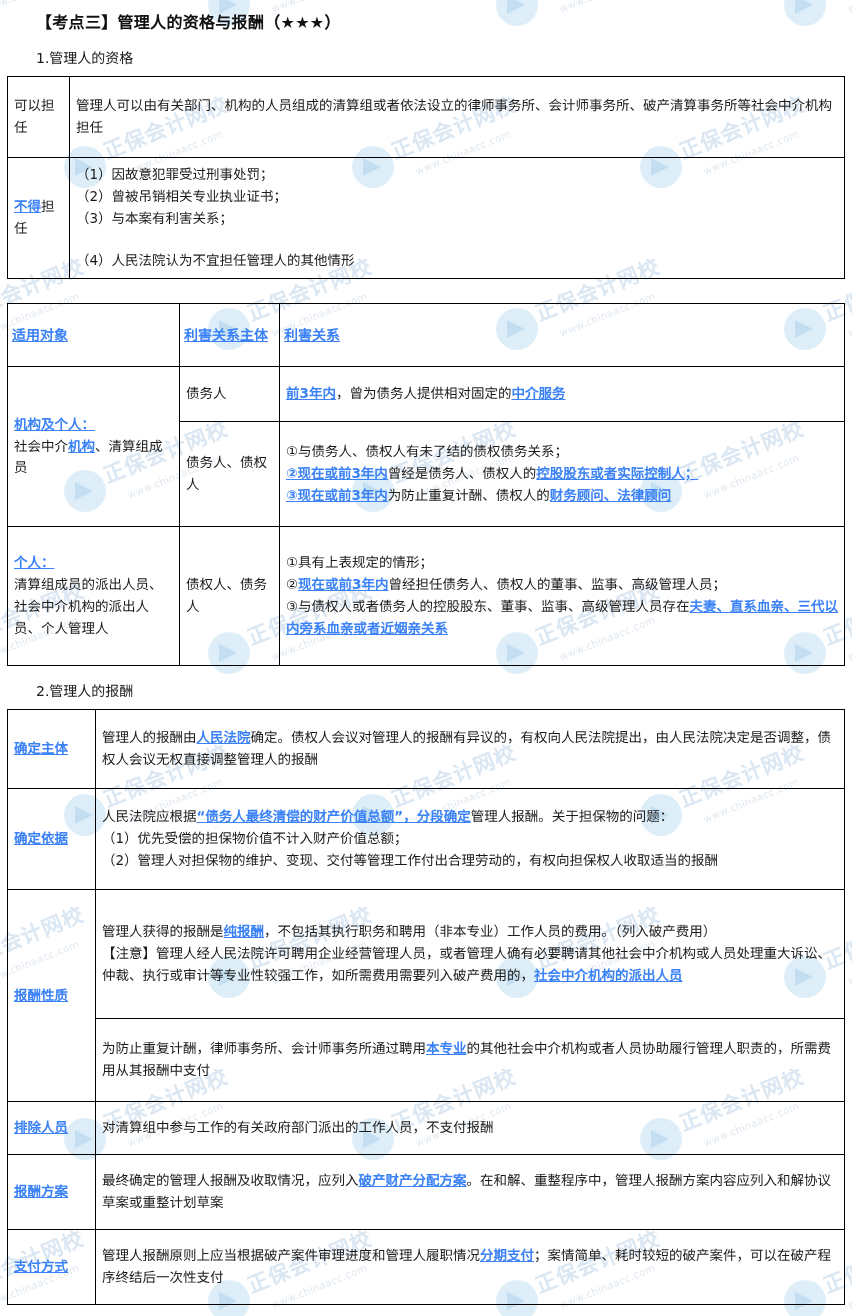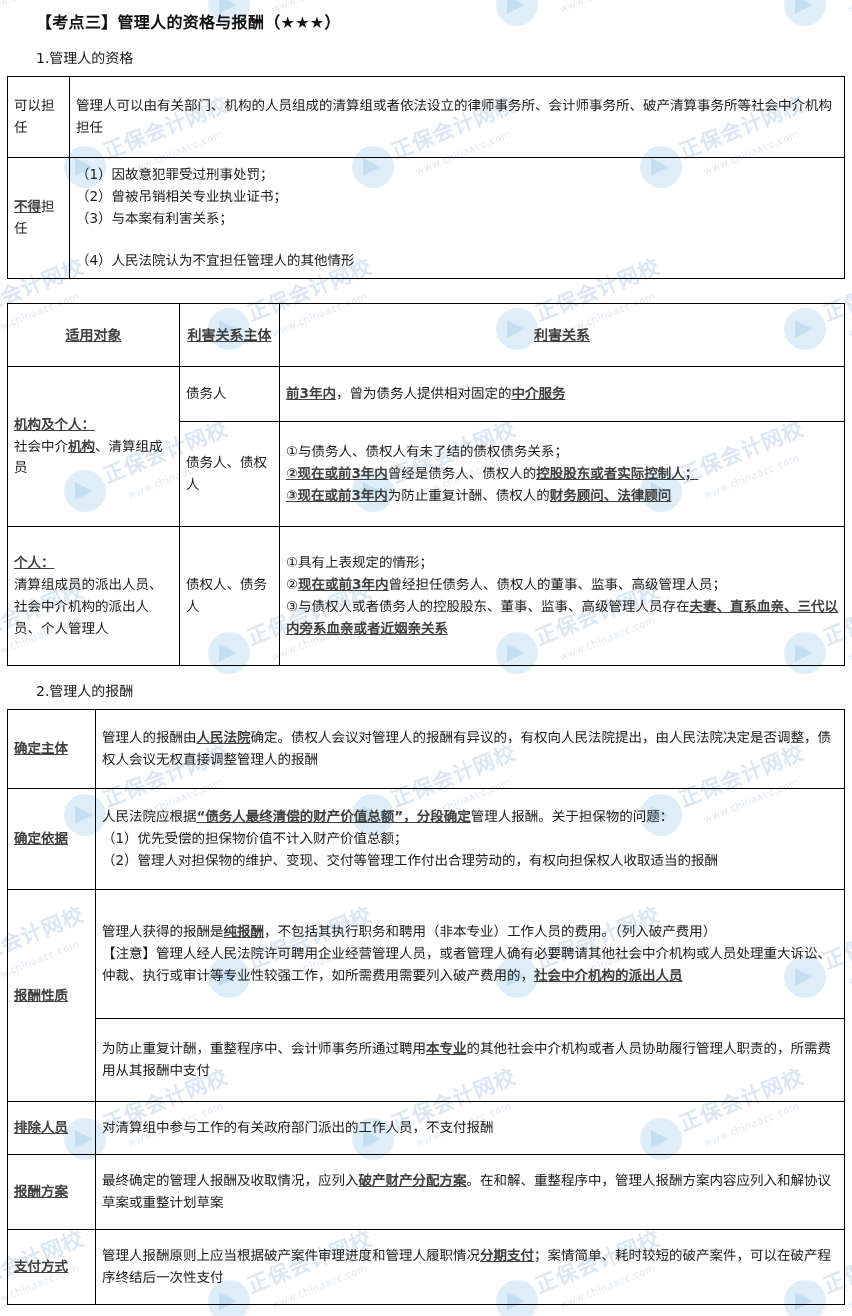--- a/index.html
+++ b/index.html
@@ -115,29 +115,28 @@
     background: transparent;
   }
   td.keycell {
     text-align: center;
     font-size: 13.5px;
   }
   td.body {
     padding-left: 7px;
   }
   .r {
-    color: #404040;
+    color: #3b82f6;
     font-weight: bold;
     text-decoration: underline;
   }
   .plain-line { display: block; }
 
   
   table.doc th.hdr {
-    text-align: center;
     vertical-align: middle;
     padding: 7px 4px;
   }
   th.hdr span.r { font-size: 14px; }
 
   .lefttop { vertical-align: middle; text-align: left; }
 </style>
 </head>
 <body>
 
@@ -419,21 +418,21 @@
         <td class="keycell" rowspan="2">
           <span class="r">报酬性质</span>
         </td>
         <td class="body" style="height:120px">
           <span class="plain-line"><span>管理人获得的报酬是</span><span class="r">纯报酬</span><span>，不包括其执行职务和聘用（非本专业）工作人员的费用。（列入破产费用）</span></span>
           <span class="plain-line"><span>【注意】管理人经人民法院许可聘用企业经营管理人员，或者管理人确有必要聘请其他社会中介机构或人员处理重大诉讼、仲裁、执行或审计等专业性较强工作，如所需费用需要列入破产费用的，</span><span class="r">社会中介机构的派出人员</span></span>
         </td>
       </tr>
       <tr>
         <td class="body" style="height:74px">
-          <span class="plain-line"><span>为防止重复计酬，重整程序中、会计师事务所通过聘用</span><span class="r">本专业</span><span>的其他社会中介机构或者人员协助履行管理人职责的，所需费用从其报酬中支付</span></span>
+          <span class="plain-line"><span>为防止重复计酬，律师事务所、会计师事务所通过聘用</span><span class="r">本专业</span><span>的其他社会中介机构或者人员协助履行管理人职责的，所需费用从其报酬中支付</span></span>
         </td>
       </tr>
 
       <tr>
         <td class="keycell">
           <span class="r">排除人员</span>
         </td>
         <td class="body" style="height:44px">
           <span class="plain-line">对清算组中参与工作的有关政府部门派出的工作人员，不支付报酬</span>
         </td>

